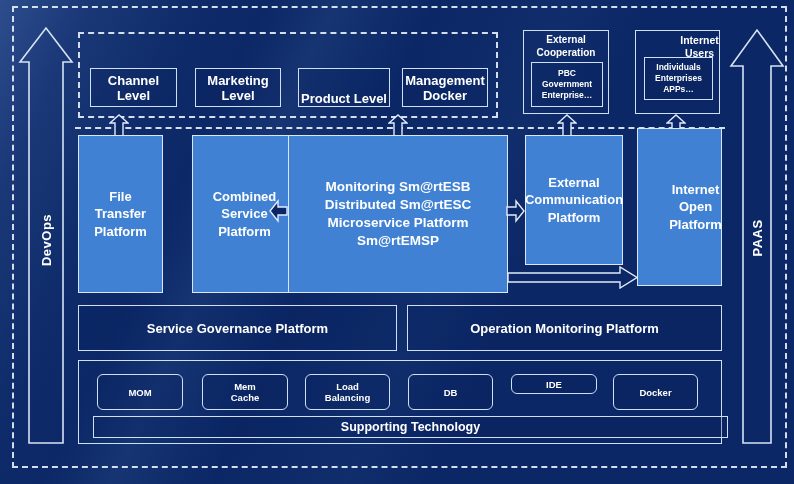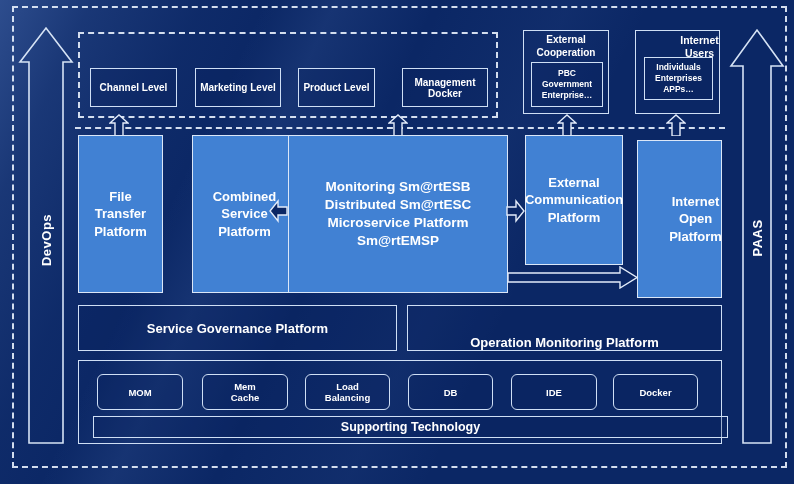--- a/index.html
+++ b/index.html
@@ -13,21 +13,21 @@
       linear-gradient(115deg, rgba(0,0,0,0) 26%, rgba(125,165,235,0.10) 33%, rgba(0,0,0,0) 43%, rgba(125,165,235,0.05) 56%, rgba(0,0,0,0) 64%);
   }
   .abs{position:absolute;}
   .dashed{border:2px dashed rgba(228,237,250,0.92);}
   .darkbox{border:1.5px solid #cfdff5;background:rgba(9,33,92,0.25);
     display:flex;align-items:center;justify-content:center;text-align:center;}
   .lightbox{background:#4181d3;border:1.5px solid #dbe7f8;
     display:flex;align-items:center;justify-content:center;text-align:center;
     font-size:13px;font-weight:bold;line-height:1.32;}
   .pre{white-space:pre-line;}
-  .lvl{font-size:10px;font-weight:bold;}
+  .lvl{font-size:13px;font-weight:bold;}
   .tech{font-size:9.5px;font-weight:bold;border-width:1.25px;border-radius:6px;}
   .biglabel{font-size:13px;font-weight:bold;}
   .rail-label{font-size:13px;font-weight:bold;letter-spacing:0.5px;
     transform:translate(-50%,-50%) rotate(-90deg);white-space:nowrap;}
   .sep{border-top:2px dashed rgba(228,237,250,0.92);}
   .coop-title{font-size:10px;font-weight:bold;text-align:center;line-height:1.25;padding-top:3px;}
   .coop-body{font-size:8.5px;font-weight:bold;line-height:1.3;border-width:1.25px;}
   svg{display:block;}
 </style>
 </head>
@@ -45,21 +45,21 @@
   <div class="abs rail-label" style="left:757px;top:238px;">PAAS</div>
 
   <div class="abs dashed" style="left:78px;top:32px;width:420px;height:86px;"></div>
 
   <div class="abs darkbox lvl" style="left:90px;top:68px;width:87px;height:39px;">
     <span>Channel Level</span>
   </div>
   <div class="abs darkbox lvl" style="left:195px;top:68px;width:86px;height:39px;">
     <span>Marketing Level</span>
   </div>
-  <div class="abs darkbox lvl" style="left:298px;top:68px;width:77px;height:39px;">
+  <div class="abs darkbox lvl" style="left:298px;top:68px;width:92px;height:39px;align-items:flex-end;">
     <span>Product Level</span>
   </div>
   <div class="abs darkbox lvl" style="left:402px;top:68px;width:86px;height:39px;">
     <span>Management Docker</span>
   </div>
 
   <div class="abs" style="left:523px;top:30px;width:86px;height:84px;border:1.5px solid #cfdff5;">
     <div class="coop-title pre">External
 Cooperation</div>
     <div class="abs darkbox coop-body pre" style="left:7px;top:31px;width:72px;height:45px;">PBC Government
@@ -101,49 +101,49 @@
       <div>Monitoring Sm@rtESB</div>
       <div>Distributed Sm@rtESC</div>
       <div>Microservice Platform Sm@rtEMSP</div>
     </div>
   </div>
 
   <div class="abs lightbox pre" style="left:525px;top:135px;width:98px;height:130px;">External
 Communication
 Platform</div>
 
-  <div class="abs lightbox pre" style="left:637px;top:140px;width:85px;height:158px;padding-left:32px;">Internet
+  <div class="abs lightbox pre" style="left:637px;top:128px;width:85px;height:158px;padding-left:32px;">Internet
 Open
 Platform</div>
 
   <svg class="abs" style="left:268px;top:199px;" width="20" height="24" viewBox="0 0 20 24">
     <polygon points="19,8 10,8 10,2 2,12 10,22 10,16 19,16" fill="#0b2765" stroke="#e3ecfa" stroke-width="1.4"></polygon>
     </svg>
   <svg class="abs" style="left:506px;top:199px;" width="20" height="24" viewBox="0 0 20 24">
     <polygon points="1,8 10,8 10,2 18,12 10,22 10,16 1,16" fill="#0b2765" stroke="#e3ecfa" stroke-width="1.4"></polygon>
     </svg>
   <svg class="abs" style="left:508px;top:266px;" width="130" height="23" viewBox="0 0 130 23">
     <polygon points="0,7 112,7 112,1 129,11.5 112,22 112,16 0,16" fill="#0b2765" stroke="#e3ecfa" stroke-width="1.4"></polygon>
     </svg>
 
   <div class="abs darkbox biglabel" style="left:78px;top:305px;width:319px;height:46px;">
     <span>Service Governance Platform</span>
   </div>
-  <div class="abs darkbox biglabel" style="left:407px;top:305px;width:315px;height:46px;align-items:flex-end;">
+  <div class="abs darkbox biglabel" style="left:407px;top:305px;width:315px;height:46px;">
     <span>Operation Monitoring Platform</span>
   </div>
 
   <div class="abs" style="left:78px;top:360px;width:644px;height:84px;border:1.5px solid #cfdff5;"></div>
 
   <div class="abs darkbox tech pre" style="left:97px;top:374px;width:86px;height:36px;">MOM</div>
   <div class="abs darkbox tech pre" style="left:202px;top:374px;width:86px;height:36px;">Mem
 Cache</div>
   <div class="abs darkbox tech pre" style="left:305px;top:374px;width:85px;height:36px;">Load
 Balancing</div>
   <div class="abs darkbox tech pre" style="left:408px;top:374px;width:85px;height:36px;">DB</div>
-  <div class="abs darkbox tech pre" style="left:511px;top:374px;width:86px;height:36px;">IDE</div>
+  <div class="abs darkbox tech pre" style="left:511px;top:374px;width:86px;height:20px;">IDE</div>
   <div class="abs darkbox tech pre" style="left:613px;top:374px;width:85px;height:36px;">Docker</div>
 
   <div class="abs darkbox" style="left:93px;top:416px;width:635px;height:22px;border-width:1.25px;font-size:12.5px;font-weight:bold;">
     <span>Supporting Technology</span>
   </div>
 
 </div>
 
 </body></html>

